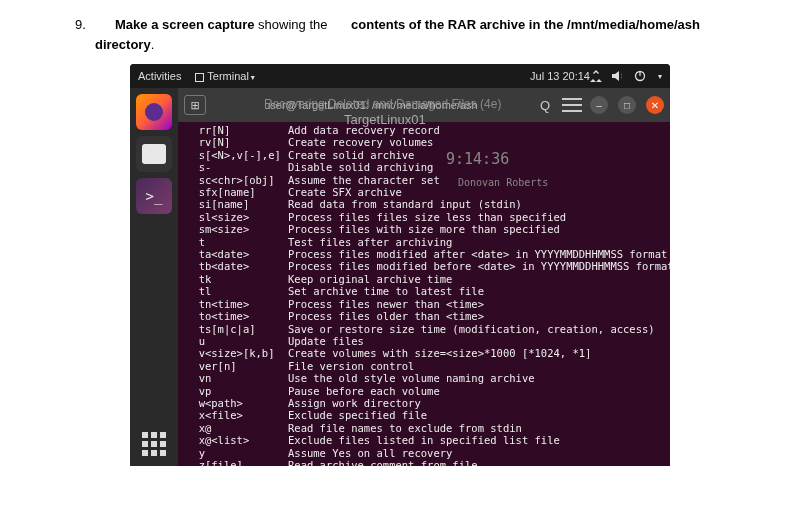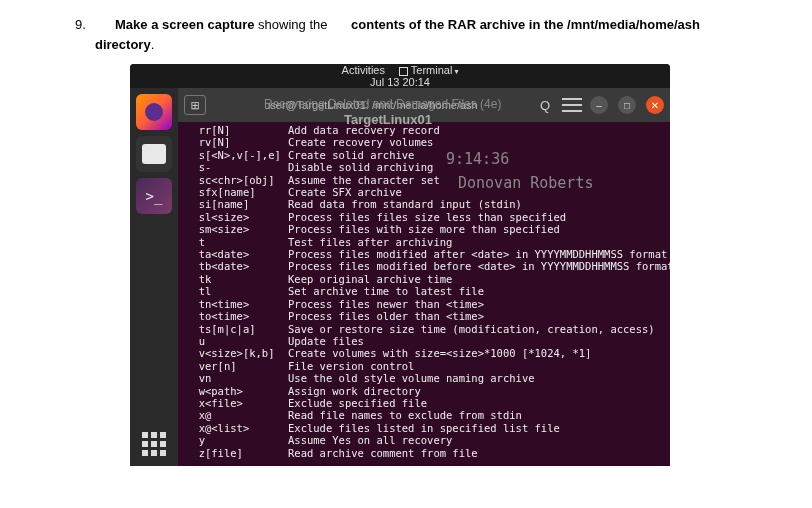--- a/index.html
+++ b/index.html
@@ -2,46 +2,46 @@
 <html><head>
 <meta charset="utf-8">
 <style>
   * { margin: 0; padding: 0; box-sizing: border-box; }
   body { font-family: sans-serif; background: #fff; width: 812px; height: 508px; overflow: hidden; }
   .instruction { padding: 15px 75px 10px 95px; font-size: 13px; line-height: 1.5; position: relative; }
   .instruction-num { position: absolute; left: 75px; top: 15px; }
   .bold { font-weight: bold; padding-left: 20px; }
   .screenshot-wrap { padding: 0 0 0 130px; }
   .screenshot { width: 540px; height: 402px; background: #1a1a1a; position: relative; overflow: hidden; border-radius: 4px 4px 0 0; }
-  .topbar { height: 24px; background: #1a1a1a; display: flex; align-items: center; color: #ddd; font-size: 11px; padding: 0 8px; flex-direction: column; }
+  .topbar { height: 24px; background: #1a1a1a; display: flex; align-items: center; color: #ddd; font-size: 11px; padding: 0 8px; }
   .topbar-left { display: flex; gap: 14px; align-items: center; }
-  .topbar-center { flex: 1; text-align: center; }
+  .topbar-center { flex: 1; text-align: right; }
   .topbar-right { display: flex; gap: 10px; align-items: center; }
   .topbar-caret { font-size: 8px; margin-left: 2px; }
   .app-icon { width: 9px; height: 9px; border: 1px solid #ddd; display: inline-block; vertical-align: middle; }
   
   .desktop { position: absolute; left: 0; top: 24px; width: 48px; height: 378px; background: #2a2a2a; display: flex; flex-direction: column; align-items: center; padding-top: 6px; gap: 6px; }
   .dock-icon { width: 36px; height: 36px; border-radius: 6px; display: flex; align-items: center; justify-content: center; }
   .firefox { background: linear-gradient(135deg,#ff9500,#ff5e3a,#9400d3); position: relative; }
   .firefox::after { content:""; width: 18px; height: 18px; border-radius: 50%; background: #5a2d8f; position: absolute; }
   .files { background: #333; }
   .files-inner { width: 24px; height: 20px; background: #e8e8e8; border-radius: 3px; }
   .term-dock { background: linear-gradient(135deg,#4a2a5a,#7a3a6a); display:flex; align-items:center; justify-content:center;}
   .term-prompt { color:#eee; font-size:14px; font-family:monospace; }
   .grid-icon { margin-top: auto; margin-bottom: 10px; display: grid; grid-template-columns: repeat(3,6px); grid-template-rows: repeat(3,6px); gap: 3px; }
   .grid-icon span { background:#ddd; width:6px; height:6px; }
   
   .terminal-window { position: absolute; left: 48px; top: 24px; right: 0; bottom: 0; background: #300a24; display: flex; flex-direction: column; }
   .term-titlebar { height: 34px; background: #3a3a3a; display:flex; align-items:center; padding: 0 6px; gap: 8px; position: relative; }
   .term-tab-icon { width: 22px; height: 20px; border: 1px solid #777; border-radius: 3px; display:flex; align-items:center; justify-content:center; color:#ccc; font-size:11px;}
   .term-title-txt { color:#bbb; font-size:11px; flex:1; text-align:center; position:relative; }
   .overlay1 { position:absolute; color:#888; font-size:12px; left:50px; top:-2px; white-space:nowrap;}
-  .overlay2 { position:absolute; color:#aaa; font-size:13px; left:130px; top:13px; white-space:nowrap;font-weight:bold;}
+  .overlay2 { position:absolute; color:#aaa; font-size:13px; left:130px; top:13px; white-space:nowrap;}
   .overlay3 { position:absolute; color:#888; font-size:15px; left:268px; top:31px; white-space:nowrap; z-index:5;}
-  .overlay4 { position:absolute; color:#888; font-size:15px; left:280px; top:55px; white-space:nowrap; z-index:5;}
+  .overlay4 { position:absolute; color:#888; font-size:10px; left:280px; top:55px; white-space:nowrap; z-index:5;}
   .term-winbtns { display:flex; gap: 10px; align-items:center; }
   .hamburger { width: 20px; height: 14px; display:flex; flex-direction:column; justify-content:space-between;}
   .hamburger span { height:2px; background:#ccc; }
   .winbtn { width: 18px; height: 18px; border-radius: 50%; display:flex; align-items:center; justify-content:center; font-size:10px; color:#ddd;}
   .winbtn.min { background: #555; }
   .winbtn.max { background: #555; }
   .winbtn.close { background: #e95420; color:#fff; }
   .search-btn { color:#ccc; font-size:13px; padding: 0 4px;}
   
   .term-body { flex:1; font-family: "DejaVu Sans Mono", monospace; font-size: 10.5px; line-height: 12.4px; color: #eee; padding: 2px 8px; overflow:hidden; position:relative;}
@@ -140,20 +140,21 @@
             <div class="term-row"><span class="opt">  tb&lt;date&gt;</span><span>Process files modified before &lt;date&gt; in YYYYMMDDHHMMSS format</span></div>
             <div class="term-row"><span class="opt">  tk</span><span>Keep original archive time</span></div>
             <div class="term-row"><span class="opt">  tl</span><span>Set archive time to latest file</span></div>
             <div class="term-row"><span class="opt">  tn&lt;time&gt;</span><span>Process files newer than &lt;time&gt;</span></div>
             <div class="term-row"><span class="opt">  to&lt;time&gt;</span><span>Process files older than &lt;time&gt;</span></div>
             <div class="term-row"><span class="opt">  ts[m|c|a]</span><span>Save or restore size time (modification, creation, access)</span></div>
             <div class="term-row"><span class="opt">  u</span><span>Update files</span></div>
             <div class="term-row"><span class="opt">  v&lt;size&gt;[k,b]</span><span>Create volumes with size=&lt;size&gt;*1000 [*1024, *1]</span></div>
             <div class="term-row"><span class="opt">  ver[n]</span><span>File version control</span></div>
             <div class="term-row"><span class="opt">  vn</span><span>Use the old style volume naming archive</span></div>
+            <div class="term-row"><span class="opt">  vp</span><span>Pause before each volume</span></div>
             <div class="term-row"><span class="opt">  w&lt;path&gt;</span><span>Assign work directory</span></div>
             <div class="term-row"><span class="opt">  x&lt;file&gt;</span><span>Exclude specified file</span></div>
             <div class="term-row"><span class="opt">  x@</span><span>Read file names to exclude from stdin</span></div>
             <div class="term-row"><span class="opt">  x@&lt;list&gt;</span><span>Exclude files listed in specified list file</span></div>
             <div class="term-row"><span class="opt">  y</span><span>Assume Yes on all recovery</span></div>
             <div class="term-row"><span class="opt">  z[file]</span><span>Read archive comment from file</span></div>
           </div>
 
       </div>
     </div>

